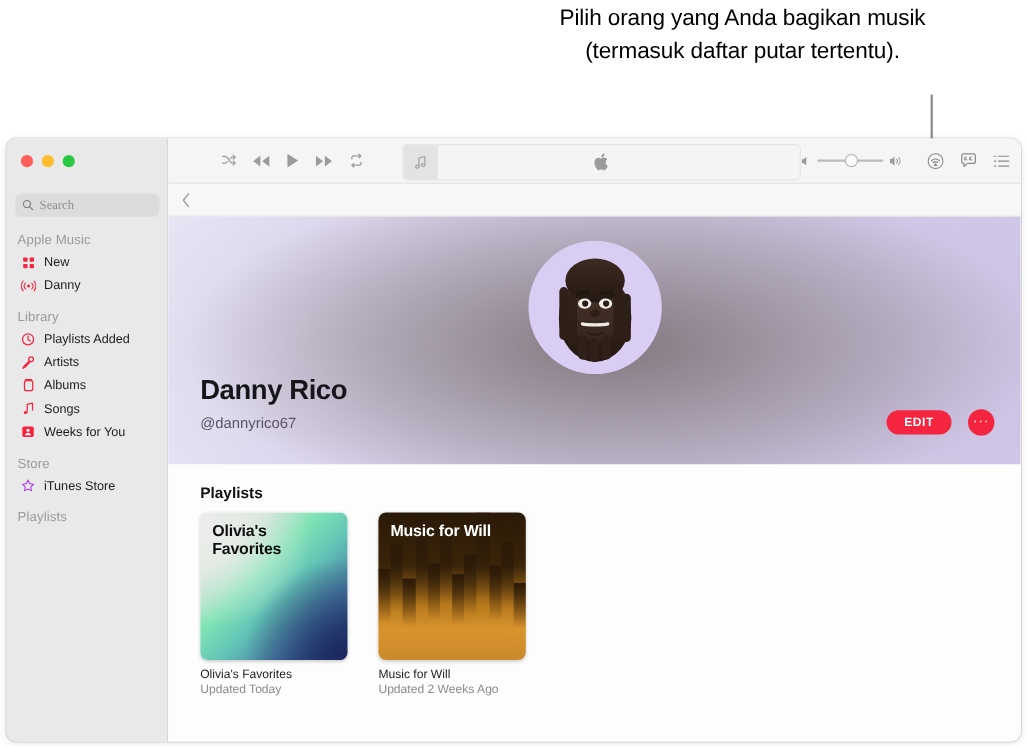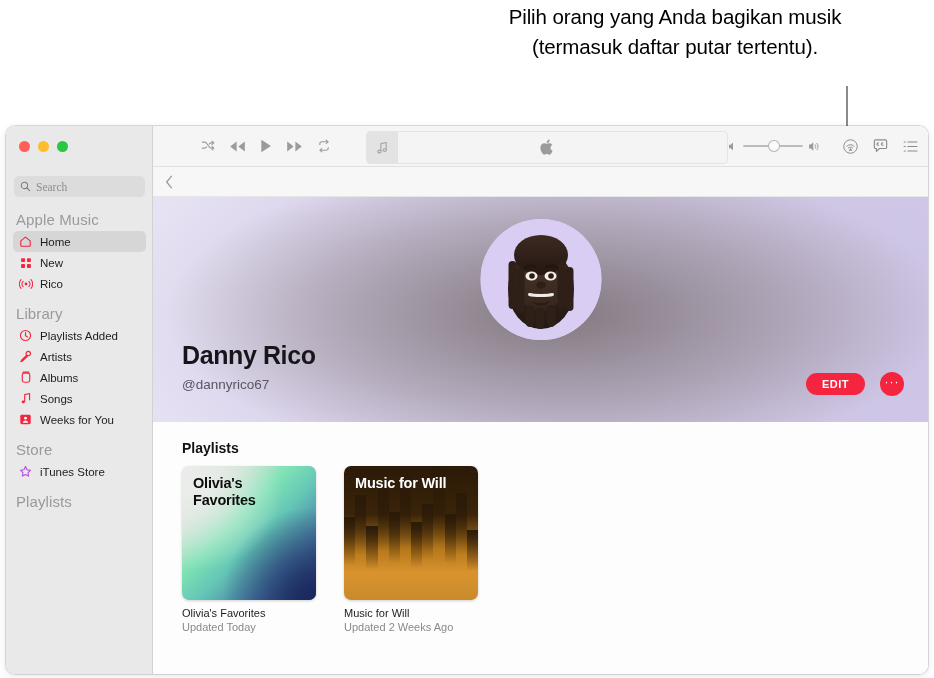--- a/index.html
+++ b/index.html
@@ -62,21 +62,21 @@
     background: #dcdcdc;
     border-radius: 5px;
     display: flex; align-items: center;
     box-sizing: border-box; padding: 0 6px;
   }
   .search-box svg { width: 11px; height: 11px; flex: 0 0 11px; }
   .search-ph { font-size: 11.5px; color: #8e8e8e; margin-left: 5px; font-family: Liberation Serif, serif; }
 
   .nav { position: absolute; left: 0; top: 80px; width: 147px; }
   .sec-header {
-    font-size: 15px; color: #9a9a9a;
+    font-size: 12px; color: #9a9a9a;
     padding: 5px 0 3px 10px; font-weight: 400;
     letter-spacing: 0.1px;
   }
   .nav-item {
     display: flex; align-items: center;
     height: 21px; margin: 0 7px;
     padding-left: 5px; border-radius: 5px;
     box-sizing: border-box;
   }
   .nav-item.active { background: #d6d6d6; }
@@ -226,47 +226,39 @@
         <svg viewBox="0 0 16 16">
           <circle cx="6.5" cy="6.5" r="4.6" fill="none" stroke="#7b7b7b" stroke-width="1.5"></circle>
           <line x1="10" y1="10" x2="14" y2="14" stroke="#7b7b7b" stroke-width="1.6" stroke-linecap="round"></line>
         </svg>
         <span class="search-ph">Search</span>
       </div>
 
       <div class="nav">
 
         <div class="sec-header">Apple Music</div>
-        <div class="nav-item active">
-          <span class="nav-icon">
-            <svg width="13" height="13" viewBox="0 0 16 16">
-                <path d="M2.2 7.2 8 2.6l5.8 4.6V13a.8.8 0 0 1-.8.8H3a.8.8 0 0 1-.8-.8z" fill="none" stroke="#f5243f" stroke-width="1.4" stroke-linejoin="round"></path>
-              </svg>
-          </span>
-          <span class="nav-label">Home</span>
-        </div>
         <div class="nav-item">
           <span class="nav-icon">
             <svg width="12" height="12" viewBox="0 0 16 16">
                 <rect x="1.5" y="1.5" width="5.2" height="5.2" rx="1" fill="#f5243f"></rect>
                 <rect x="9.3" y="1.5" width="5.2" height="5.2" rx="1" fill="#f5243f"></rect>
                 <rect x="1.5" y="9.3" width="5.2" height="5.2" rx="1" fill="#f5243f"></rect>
                 <rect x="9.3" y="9.3" width="5.2" height="5.2" rx="1" fill="#f5243f"></rect>
               </svg>
           </span>
           <span class="nav-label">New</span>
         </div>
         <div class="nav-item">
           <span class="nav-icon">
             <svg width="14" height="14" viewBox="0 0 18 16">
                 <circle cx="9" cy="8" r="1.8" fill="#f5243f"></circle>
                 <path d="M5.3 4.6a5 5 0 0 0 0 6.8M12.7 4.6a5 5 0 0 1 0 6.8M2.6 2.4a8.3 8.3 0 0 0 0 11.2M15.4 2.4a8.3 8.3 0 0 1 0 11.2" fill="none" stroke="#f5243f" stroke-width="1.3" stroke-linecap="round"></path>
               </svg>
           </span>
-          <span class="nav-label">Rico</span>
+          <span class="nav-label">Danny</span>
         </div>
 
         <div class="sec-header" style="padding-top:11px;">Library</div>
         <div class="nav-item">
           <span class="nav-icon">
             <svg width="13" height="13" viewBox="0 0 16 16">
                 <circle cx="8" cy="8" r="6.2" fill="none" stroke="#f5243f" stroke-width="1.4"></circle>
                 <path d="M8 4.3V8.2l2.6 1.6" fill="none" stroke="#f5243f" stroke-width="1.4" stroke-linecap="round"></path>
               </svg>
           </span>

